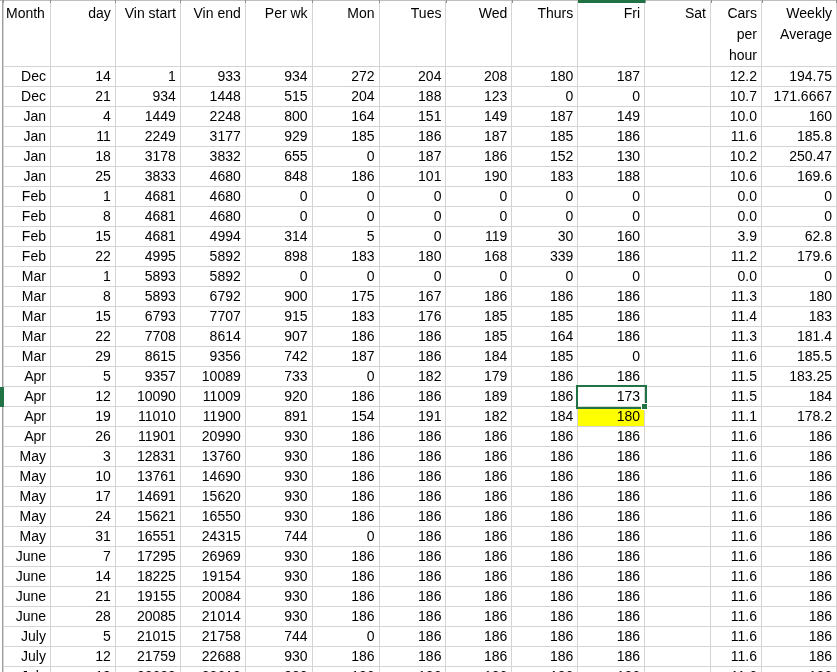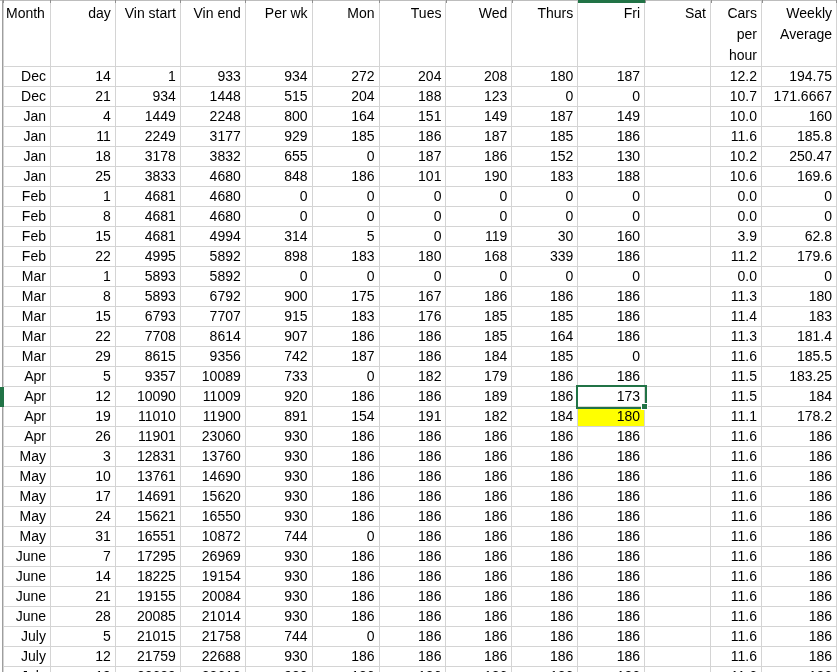--- a/index.html
+++ b/index.html
@@ -345,21 +345,21 @@
           <td>184</td>
           <td class="selected">180</td>
           <td></td>
           <td>11.1</td>
           <td>178.2</td>
         </tr>
         <tr>
           <td>Apr</td>
           <td>26</td>
           <td>11901</td>
-          <td>23060</td>
+          <td>20990</td>
           <td>930</td>
           <td>186</td>
           <td>186</td>
           <td>186</td>
           <td>186</td>
           <td>186</td>
           <td></td>
           <td>11.6</td>
           <td>186</td>
         </tr>
@@ -420,21 +420,21 @@
           <td>186</td>
           <td>186</td>
           <td></td>
           <td>11.6</td>
           <td>186</td>
         </tr>
         <tr>
           <td>May</td>
           <td>31</td>
           <td>16551</td>
-          <td>10872</td>
+          <td>24315</td>
           <td>744</td>
           <td>0</td>
           <td>186</td>
           <td>186</td>
           <td>186</td>
           <td>186</td>
           <td></td>
           <td>11.6</td>
           <td>186</td>
         </tr>

